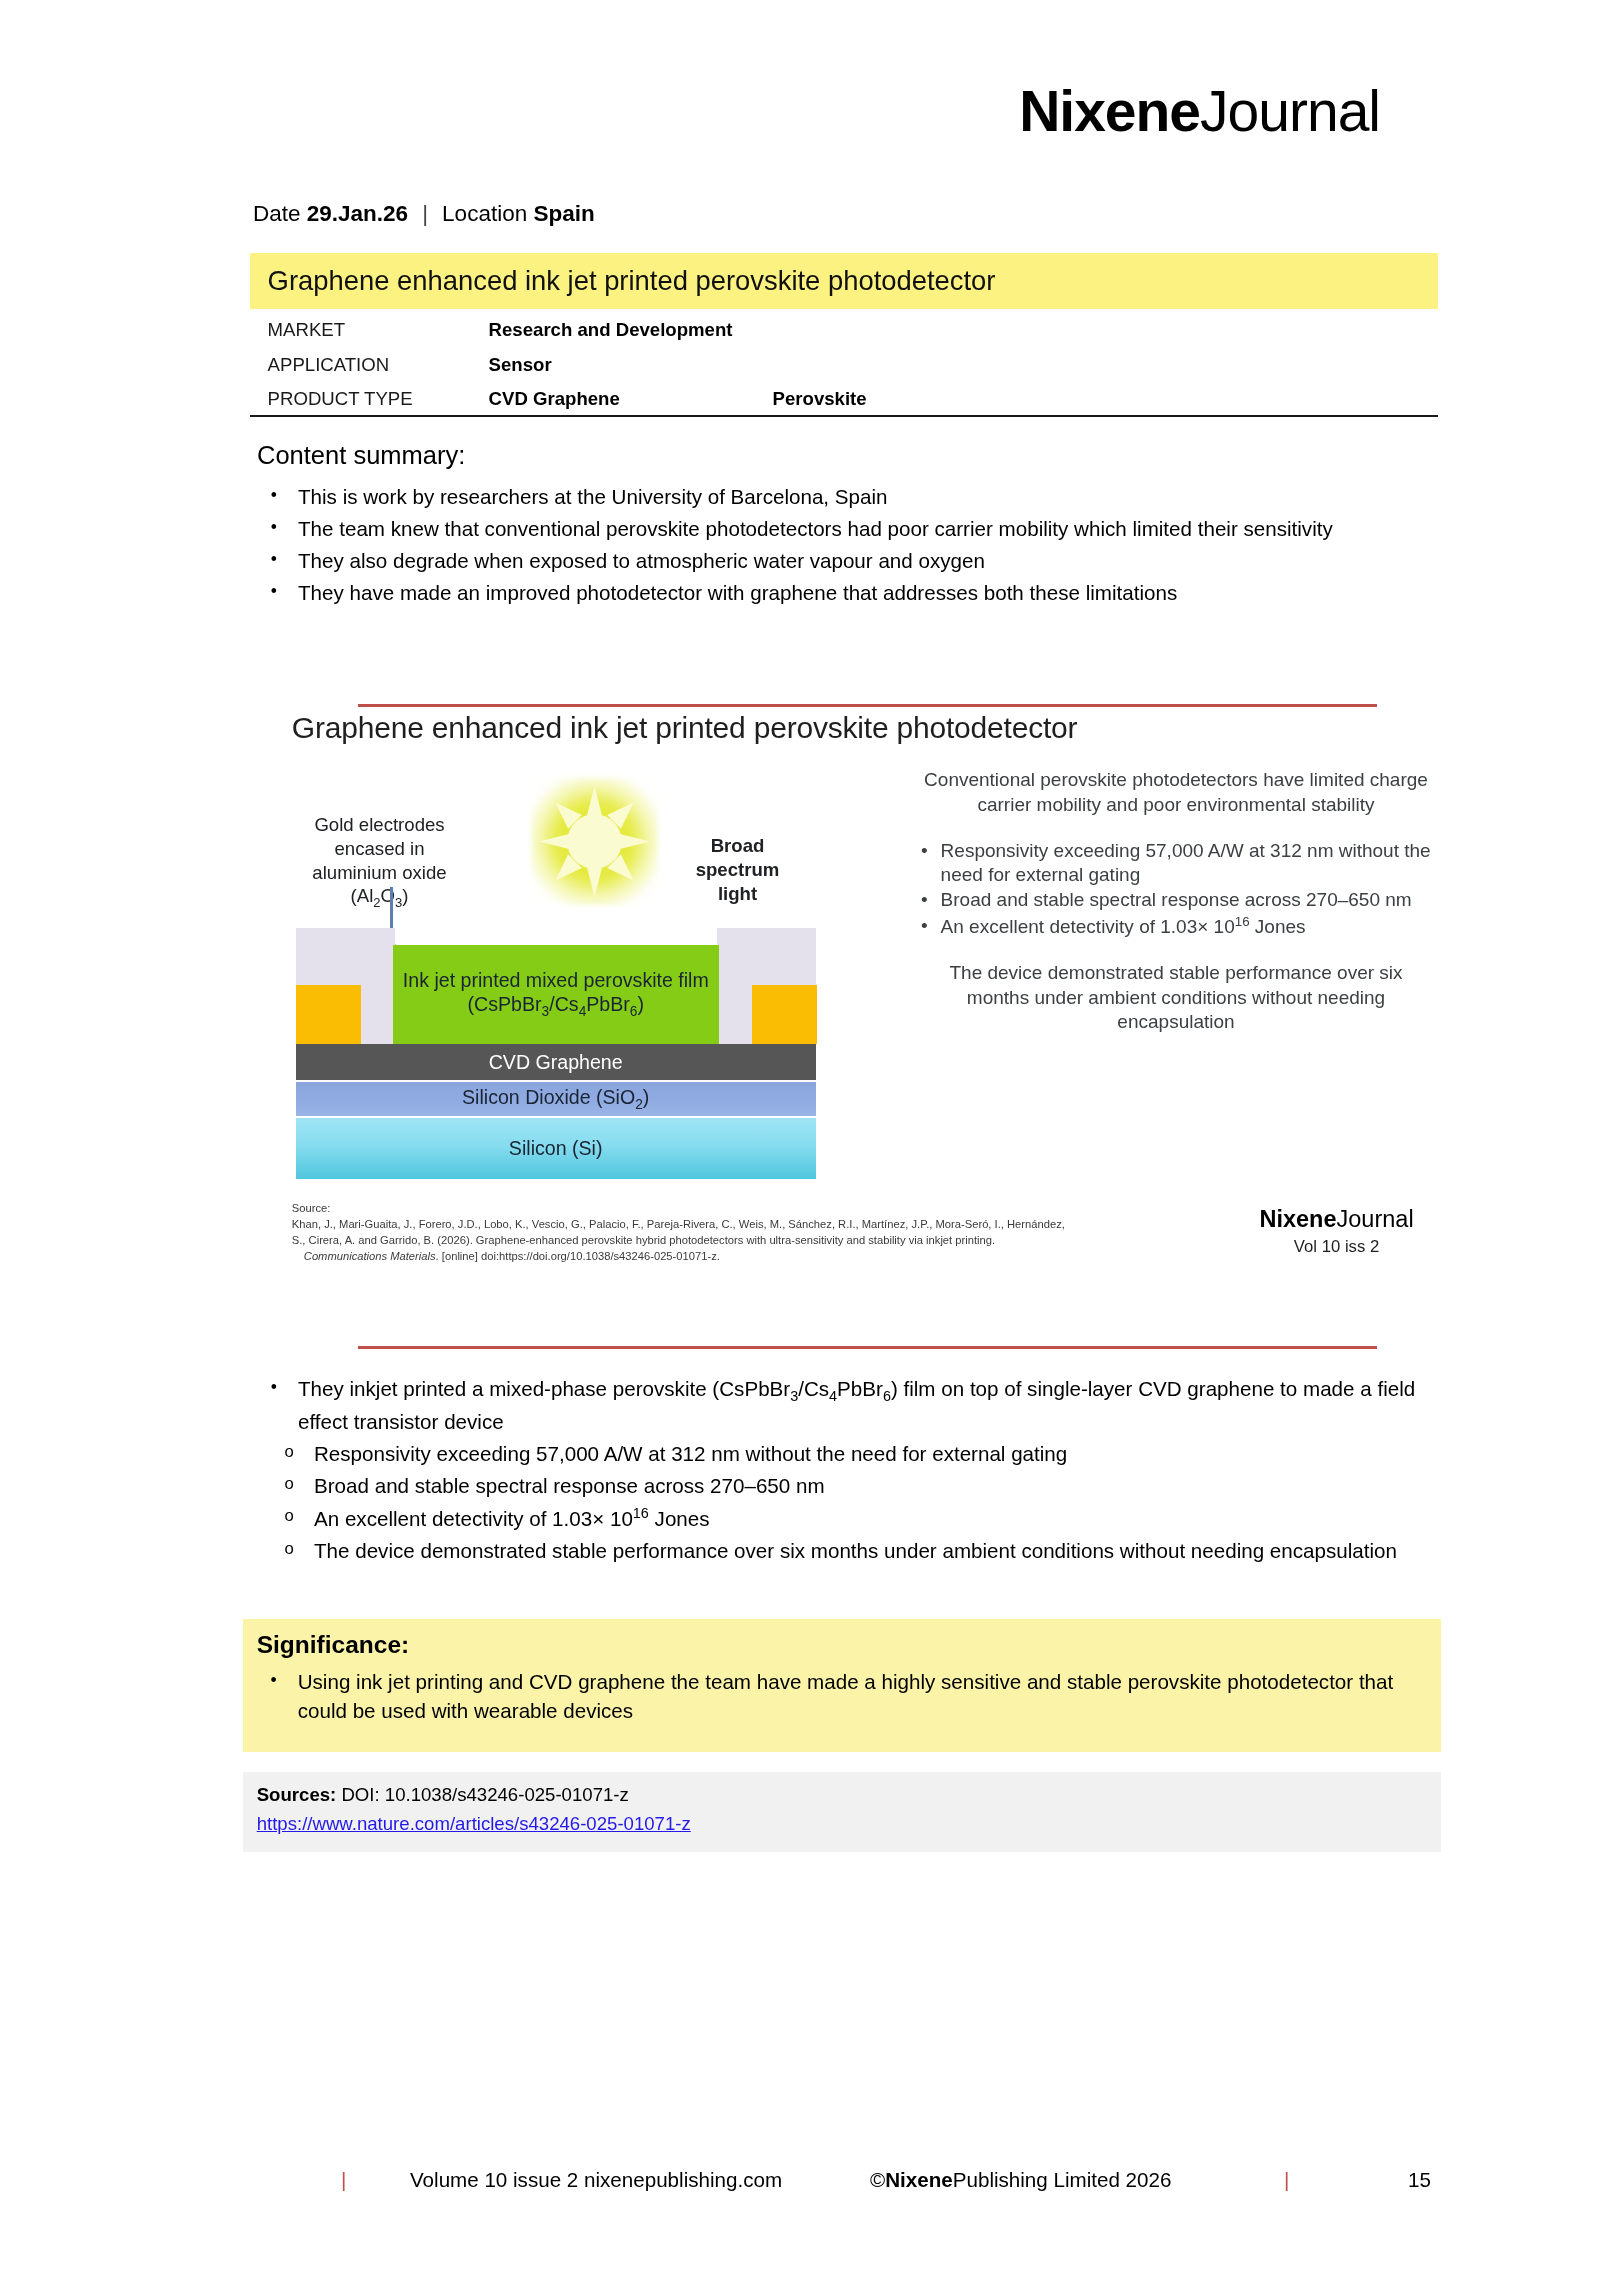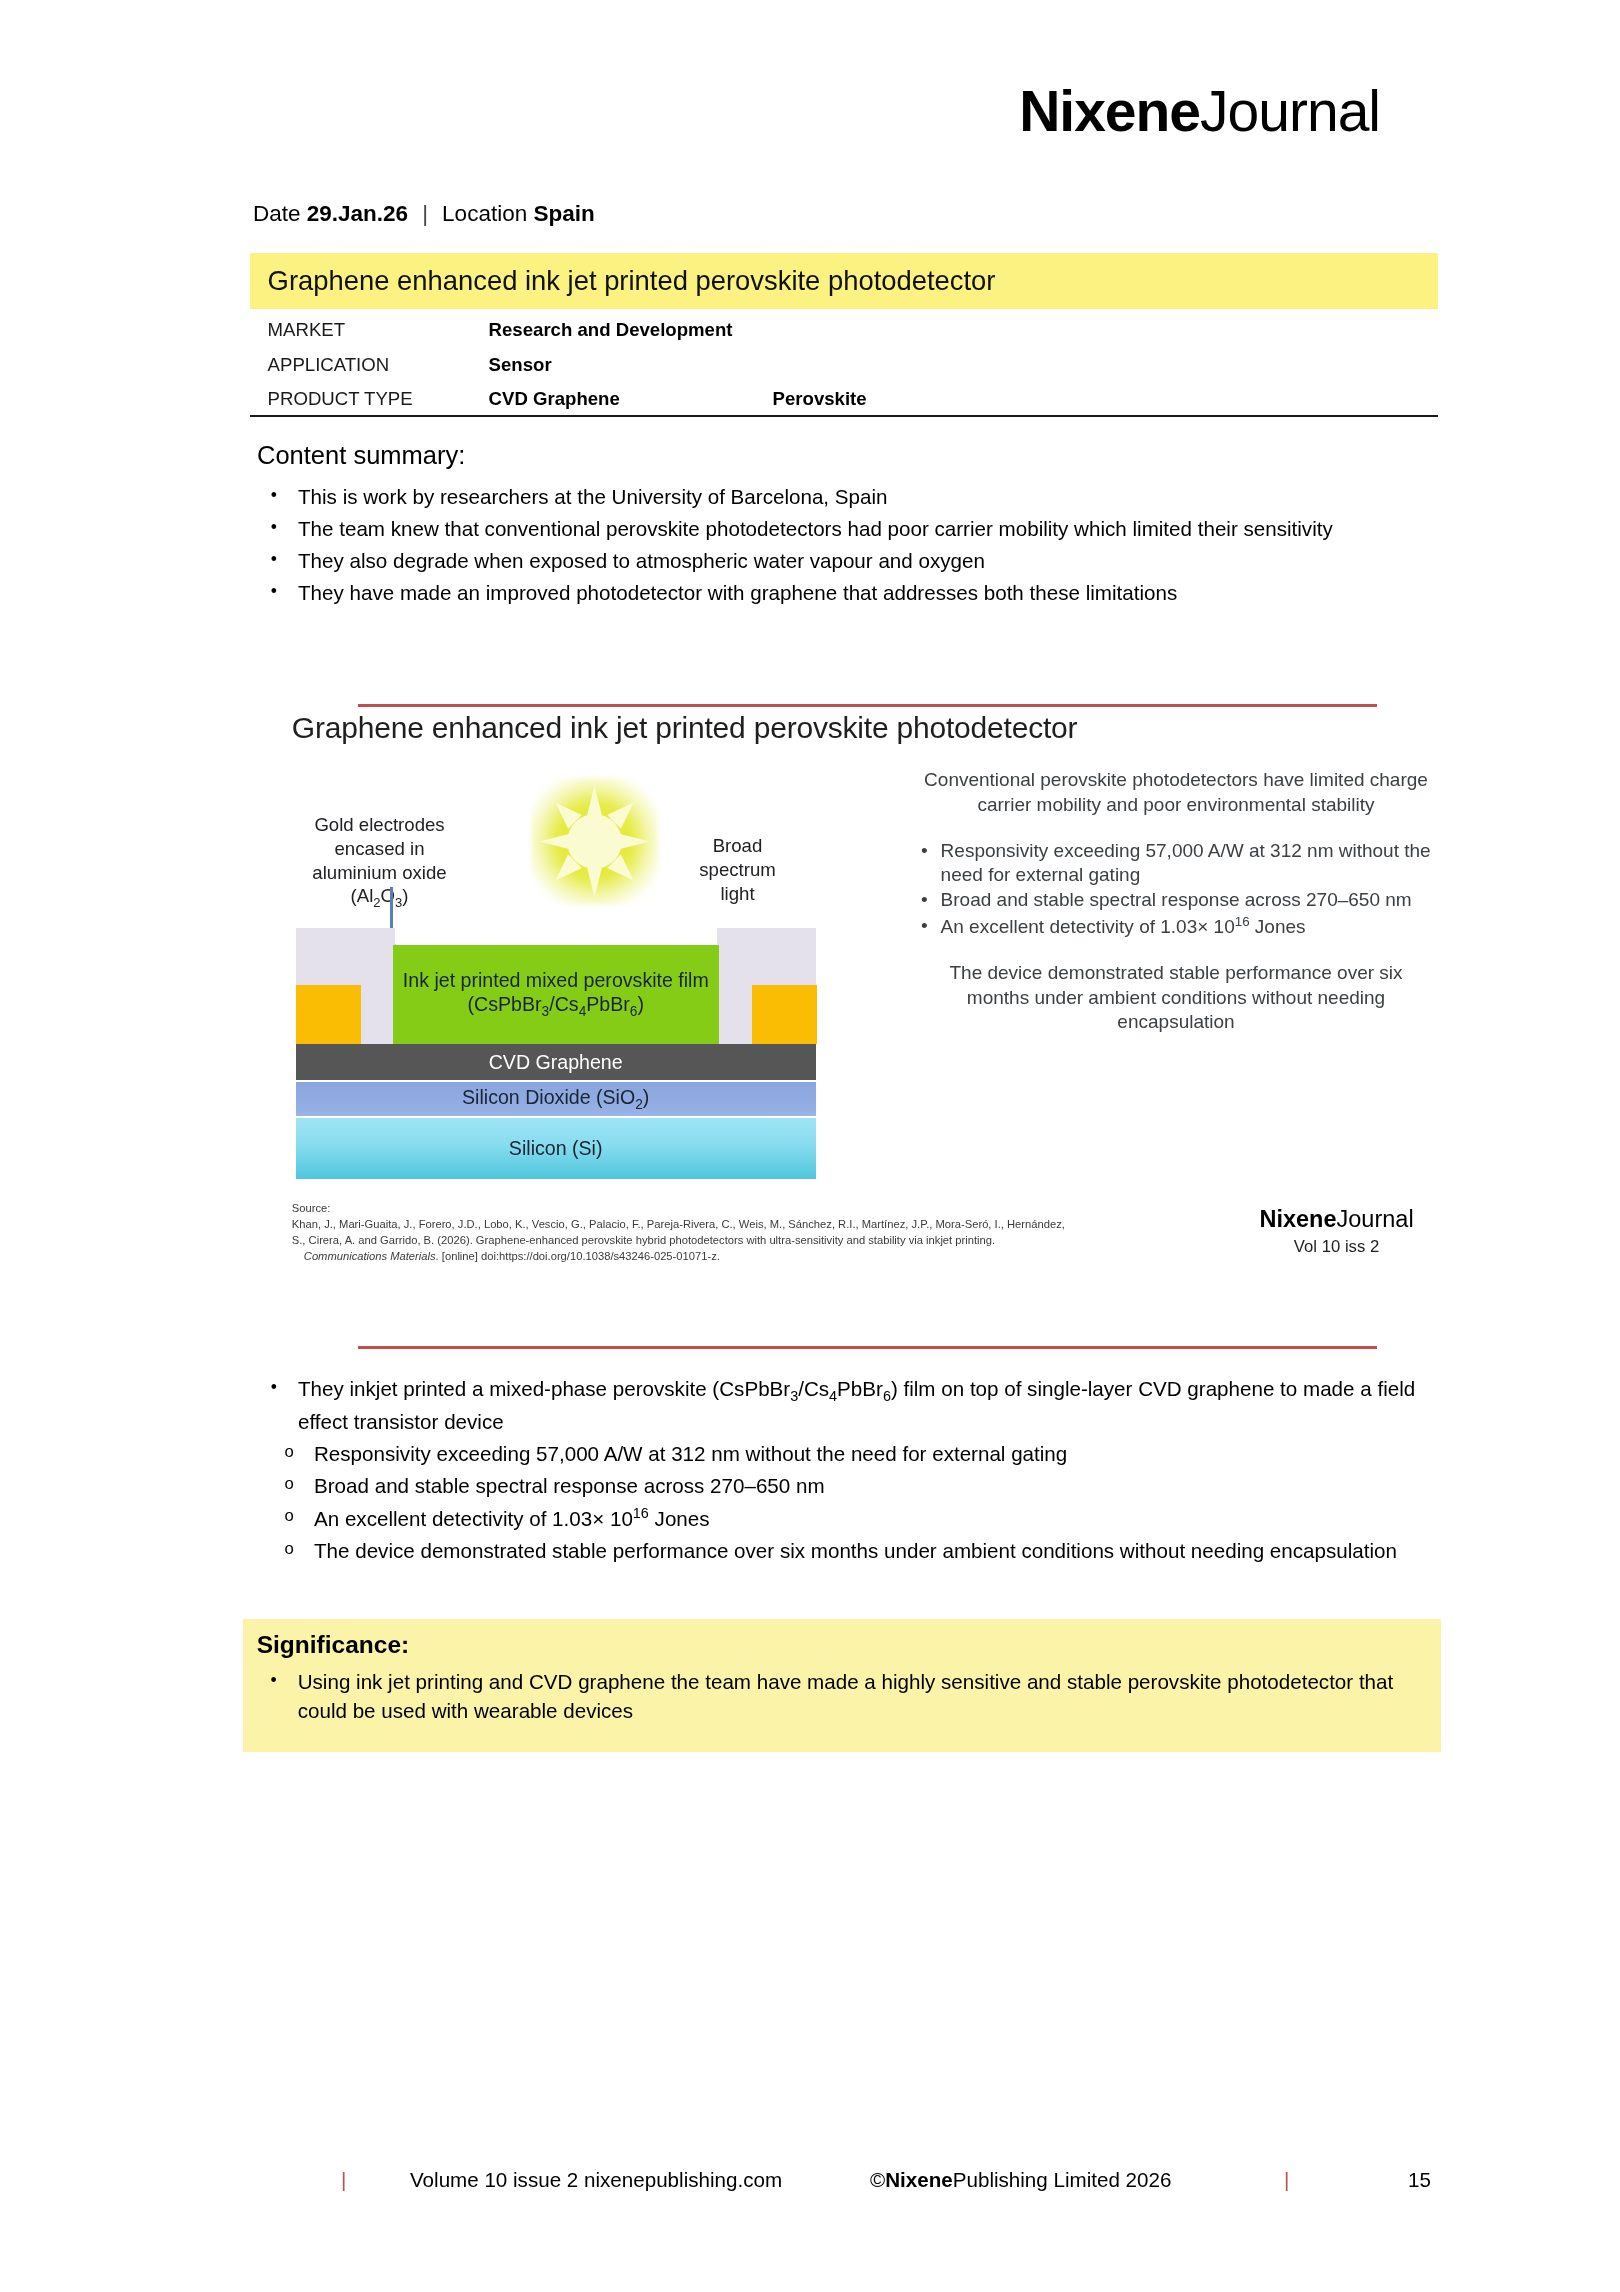--- a/index.html
+++ b/index.html
@@ -320,21 +320,21 @@
           <polygon points="8,65 40,57 40,73"></polygon>
           <polygon points="122,65 90,73 90,57"></polygon>
           <polygon points="25,25 52,38 38,52"></polygon>
           <polygon points="105,25 92,52 78,38"></polygon>
           <polygon points="25,105 38,78 52,92"></polygon>
           <polygon points="105,105 78,92 92,78"></polygon>
         </g>
       </svg>
     </div>
 
-    <div class="lbl" style="left:390px; top:123px; width:127px;">
+    <div class="lbl" style="left:390px; top:123px; width:127px;font-weight:bold;">
       <div>Broad</div>
       <div>spectrum</div>
       <div>light</div>
     </div>
 
     <div class="stack">
       <div class="ox-l"></div>
       <div class="ox-r"></div>
       <div class="au-l"></div>
       <div class="au-r"></div>
@@ -411,20 +411,26 @@
   <div class="signif">
     <h3>Significance:</h3>
     <div class="bullets" style="left:13.7px; width:1157px;">
       <div class="bullet">
         <div class="dot">•</div>
         <div class="txt">Using ink jet printing and CVD graphene the team have made a highly sensitive and stable perovskite photodetector that could be used with wearable devices</div>
       </div>
     </div>
   </div>
 
+  <div class="sources">
+    <span class="b">Sources:</span>
+    <span>DOI: 10.1038/s43246-025-01071-z</span>
+    <br>
+    <a href="#">https://www.nature.com/articles/s43246-025-01071-z</a>
+  </div>
 
   <div class="footer">
     <span class="f-a pipe">|</span>
     <span class="f-b">Volume 10 issue 2 nixenepublishing.com</span>
     <span class="f-c"><span>©</span><span class="b">Nixene</span><span>Publishing Limited 2026</span></span>
     <span class="f-d pipe">|</span>
     <span class="f-e">15</span>
   </div>
 
 </div>

